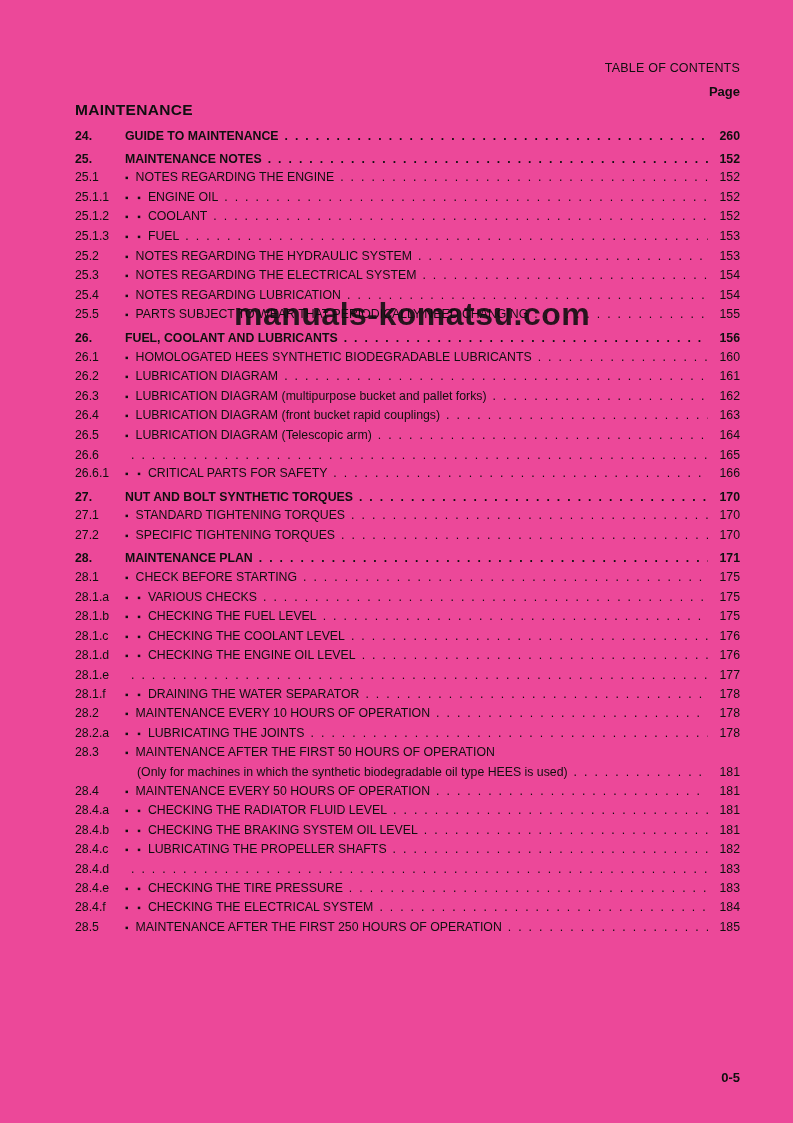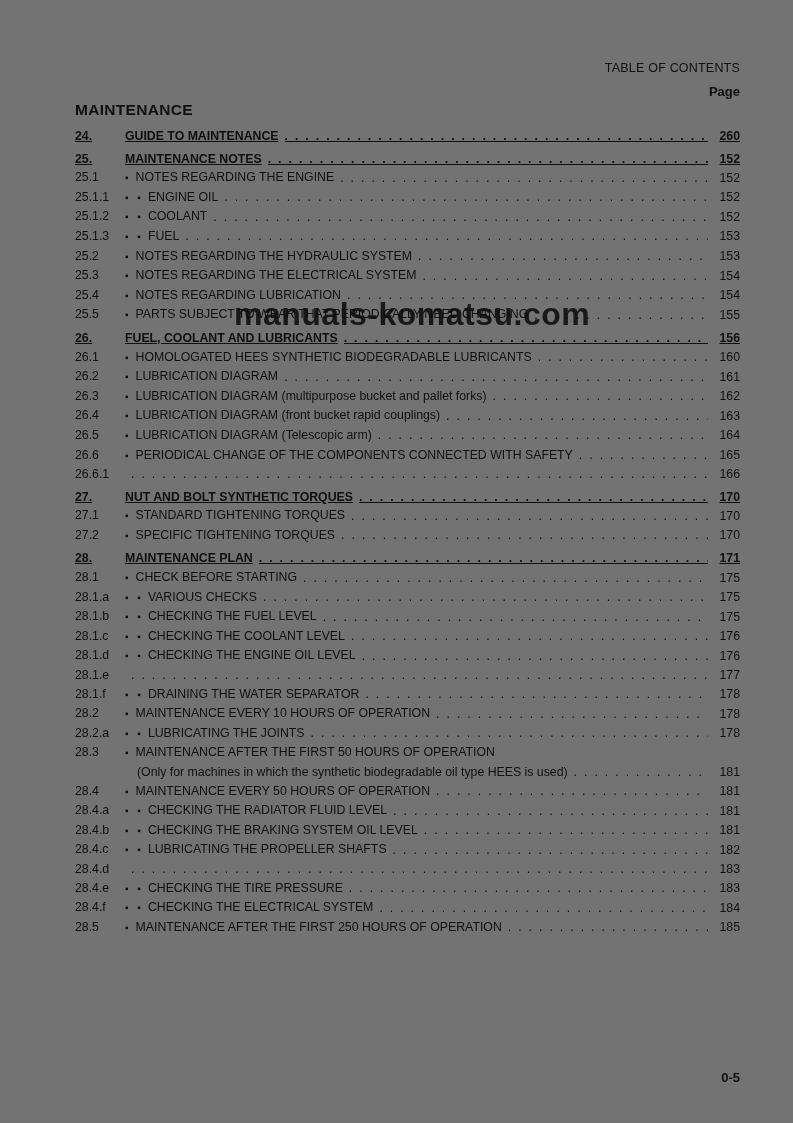--- a/index.html
+++ b/index.html
@@ -1,21 +1,21 @@
 <!DOCTYPE html>
 <html><head>
 <meta charset="utf-8">
 <style>
   * { box-sizing: border-box; }
   html, body { margin: 0; padding: 0; background: #ffffff; }
   .page {
     position: relative;
     width: 793px;
     height: 1123px;
-    background: #737373;
+    background: #ec4899;
     color: #0f0f0f;
     font-family: "Liberation Sans", sans-serif;
     overflow: hidden;
   }
   .toc-header {
     position: absolute;
     top: 61px;
     right: 53px;
     text-align: right;
   }
@@ -46,36 +46,35 @@
     flex-direction: column;
   }
   .row {
     display: flex;
     font-size: 12.3px;
     line-height: 18.6px;
   }
   .row.chapter {
     font-weight: bold;
     margin-top: 4px;
-    text-decoration: underline;
   }
   .num {
     flex: none;
     width: 50px;
     white-space: nowrap;
   }
   .content {
     flex: 1;
     min-width: 0;
     display: flex;
     flex-direction: column;
   }
   .line {
     display: flex;
-    align-items: center;
+    align-items: flex-start;
     min-width: 0;
   }
   .label { white-space: nowrap; }
   .label.cont { padding-left: 12px; }
   .bullets {
     font-size: 10px;
     letter-spacing: 3px;
     margin-right: 4px;
   }
   .leader {
@@ -282,30 +281,30 @@
             <span class="label"><span class="bullets">▪</span>LUBRICATION DIAGRAM (Telescopic arm)</span>
             <span class="leader">........................................................................................................................</span>
             <span class="pagenum">164</span>
           </span>
         </span>
       </div>
       <div class="row">
         <span class="num">26.6</span>
         <span class="content">
           <span class="line">
-            <span class="label"><span class="bullets">▪</span>PERIODICAL CHANGE OF THE COMPONENTS CONNECTED WITH SAFETY</span>
             <span class="leader">........................................................................................................................</span>
             <span class="pagenum">165</span>
           </span>
         </span>
       </div>
       <div class="row">
         <span class="num">26.6.1</span>
         <span class="content">
           <span class="line">
+            <span class="label"><span class="bullets">▪ ▪</span>CRITICAL PARTS FOR SAFETY</span>
             <span class="leader">........................................................................................................................</span>
             <span class="pagenum">166</span>
           </span>
         </span>
       </div>
       <div class="row chapter">
         <span class="num">27.</span>
         <span class="content">
           <span class="line">
             <span class="label">NUT AND BOLT SYNTHETIC TORQUES</span>

